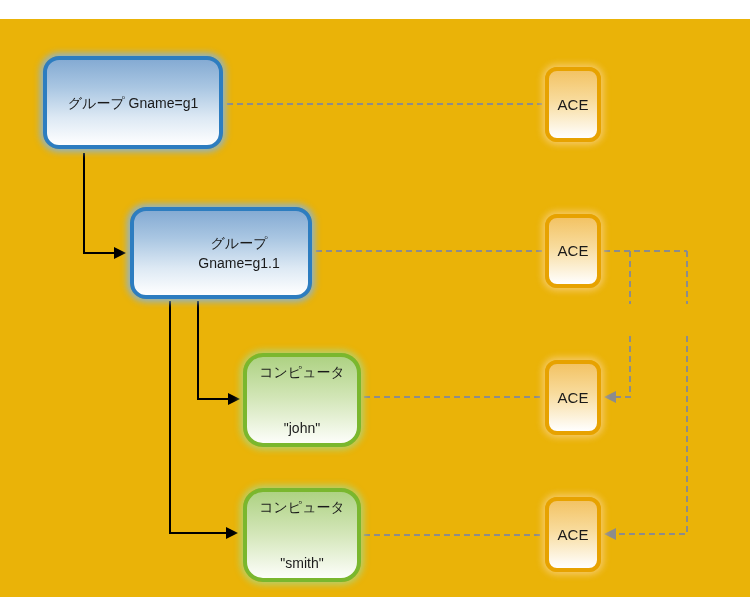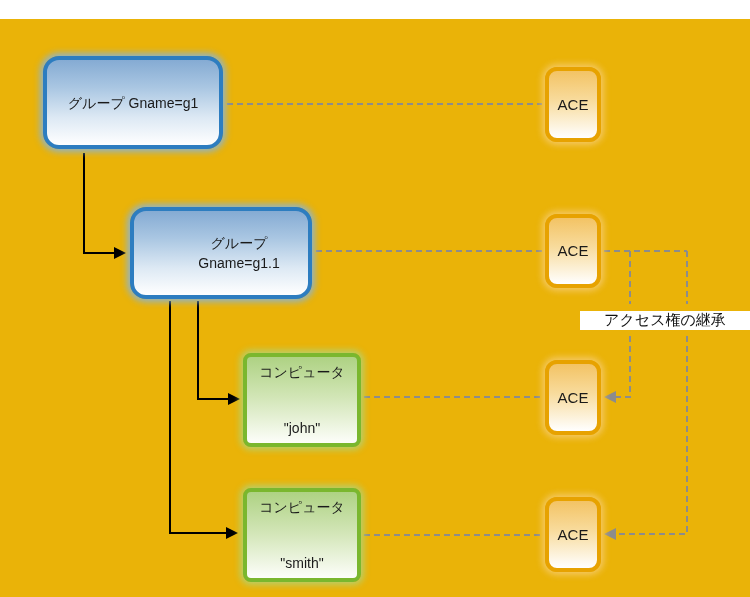--- a/index.html
+++ b/index.html
@@ -23,21 +23,21 @@
     line-height:20px;
   }
   .node.group{
     border:4px solid #2d7dc0;
     border-radius:16px;
     background:linear-gradient(180deg,#85abd3 0%,#a9c6e2 32%,#dde9f4 68%,#ffffff 100%);
     box-shadow:0 0 6px 3px rgba(130,180,228,0.85);
   }
   .node.computer{
     border:4px solid #7ab72e;
-    border-radius:8px;
+    border-radius:20px;
     background:linear-gradient(180deg,#aed283 0%,#d3e6b8 48%,#fdfefa 100%);
     box-shadow:0 0 6px 3px rgba(175,212,120,0.85);
     gap:36px;
   }
   .node.ace{
     border:4px solid #e7a200;
     border-radius:12px;
     background:linear-gradient(180deg,#f3c364 0%,#f8dc9e 45%,#ffffff 100%);
     box-shadow:0 0 6px 3px rgba(245,202,105,0.9);
     font-size:15px;
@@ -118,15 +118,14 @@
   </div>
 
   <div class="node ace" id="ace-3">
     <span>ACE</span>
   </div>
 
   <div class="node ace" id="ace-4">
     <span>ACE</span>
   </div>
 
-  <div id="inheritance-label">アクセス権の継承</div>
 
 </div>
 
 </body></html>

